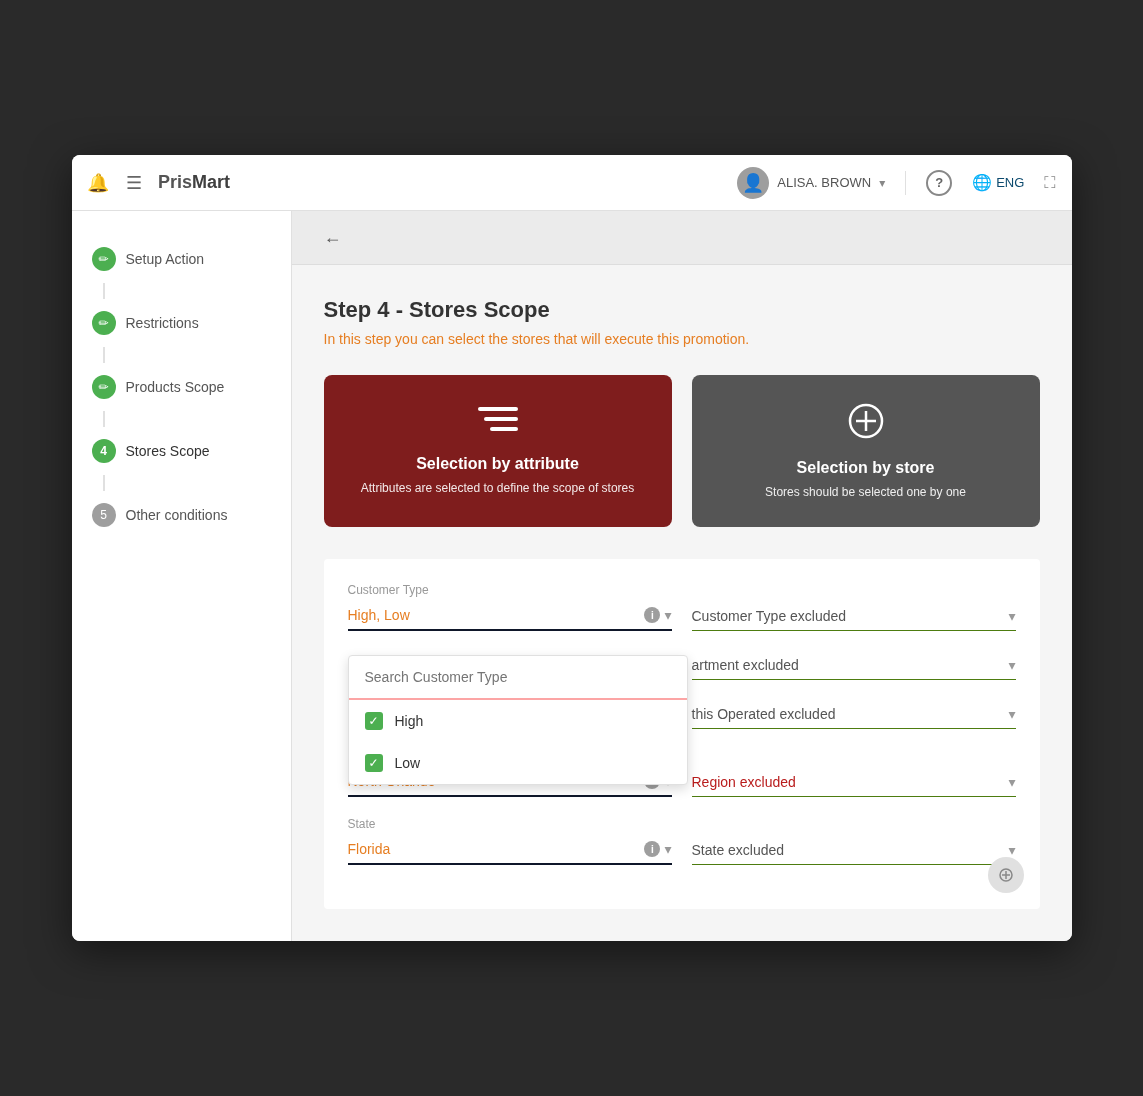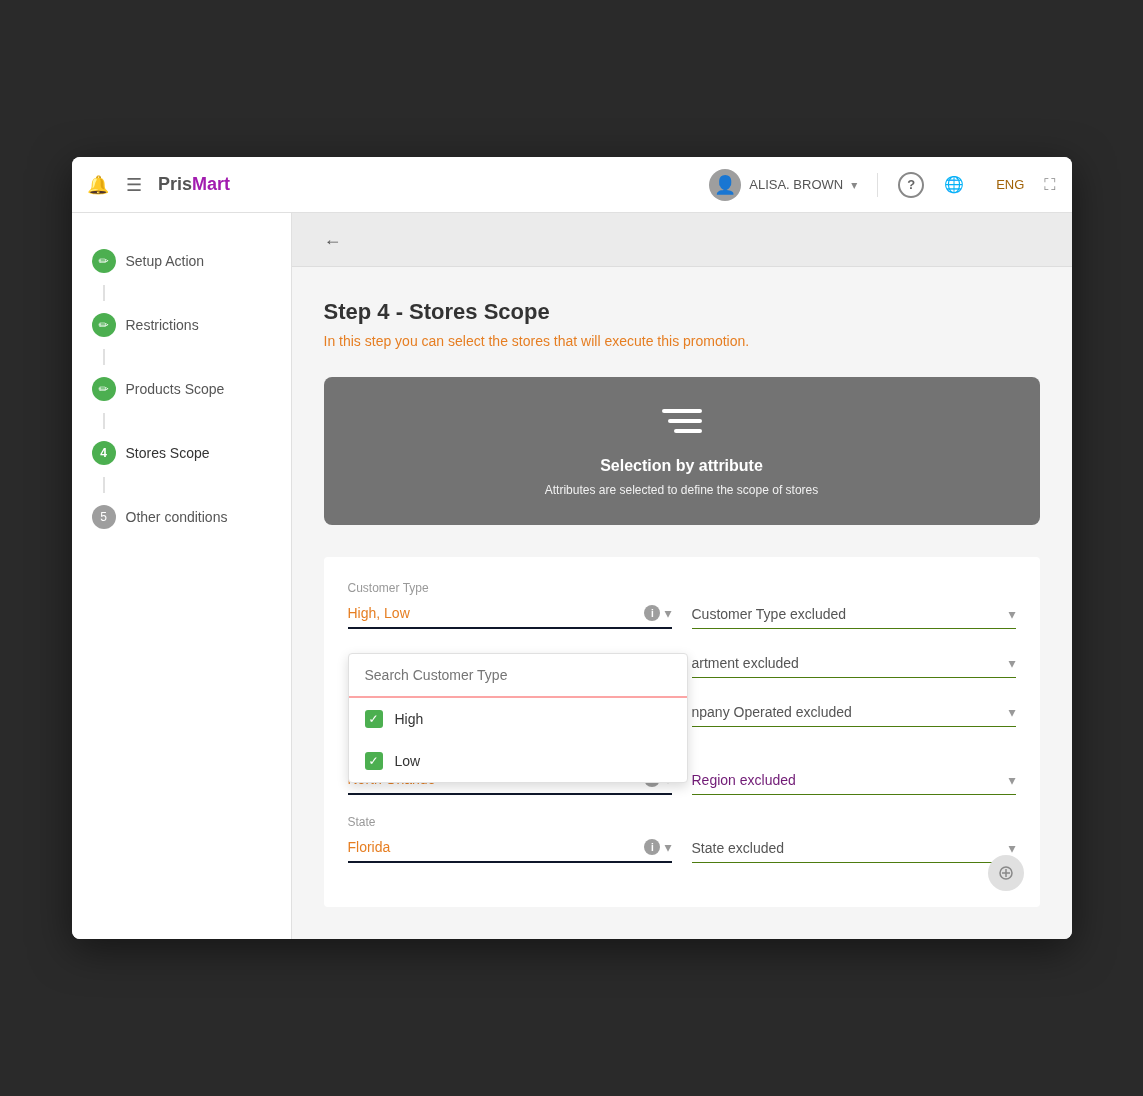--- a/index.html
+++ b/index.html
@@ -175,21 +175,21 @@
 
     .selection-card {
       flex: 1;
       border-radius: 8px;
       padding: 28px 20px;
       text-align: center;
       cursor: pointer;
     }
 
     .card-attribute {
-      background: #737373;
+      background: #7f1d1d;
       color: white;
     }
 
     .card-store {
       background: #555555;
       color: white;
     }
 
     .card-icon {
       font-size: 32px;
@@ -346,35 +346,35 @@
 <body>
 
 <div class="window-container">
 
   <div class="top-nav">
 
     <div style="margin-right:auto; display:flex; align-items:center; gap:16px;">
       <span class="nav-icon">🔔</span>
       <span class="nav-icon">☰</span>
       <span style="font-size:18px; font-weight:bold; color:#555;">
-        Pris<span style="color:#a21caf;">Mart</span>
+        Pris<span style="color:#404040;">Mart</span>
       </span>
     </div>
     <div class="nav-user">
       <div class="user-avatar">
         <span style="font-size:18px;">👤</span>
       </div>
       <span>ALISA. BROWN</span>
       <span style="font-size:12px; color:#888;">▾</span>
     </div>
     <div class="nav-divider"></div>
     <span class="nav-icon" style="width:26px;height:26px;border:2px solid #888;border-radius:50%;display:flex;align-items:center;justify-content:center;font-size:13px;font-weight:bold;color:#666;">?</span>
     <div style="display:flex;align-items:center;gap:4px;">
       <span style="font-size:16px;">🌐</span>
-      <span style="font-size:13px;color:#a16207;margin-left:28px;">ENG</span>
+      <span style="font-size:13px;color:#0c4a6e;">ENG</span>
     </div>
     <span class="nav-icon" style="font-size:16px; color:#888;">⛶</span>
   </div>
 
   <div class="main-layout">
 
     <div class="sidebar">
       <div class="sidebar-item">
         <div class="step-icon completed">✏</div>
         <span>Setup Action</span>
@@ -414,20 +414,31 @@
           <div class="selection-card card-attribute">
             <div class="card-icon">
               <svg width="40" height="32" viewBox="0 0 40 32" fill="none">
                 <rect x="0" y="4" width="40" height="4" rx="2" fill="white"></rect>
                 <rect x="6" y="14" width="34" height="4" rx="2" fill="white"></rect>
                 <rect x="12" y="24" width="28" height="4" rx="2" fill="white"></rect>
               </svg>
             </div>
             <div class="card-title">Selection by attribute</div>
             <div class="card-desc">Attributes are selected to define the scope of stores</div>
+          </div>
+          <div class="selection-card card-store">
+            <div class="card-icon">
+              <svg width="36" height="36" viewBox="0 0 36 36" fill="none">
+                <circle cx="18" cy="18" r="16" stroke="white" stroke-width="2.5" fill="none"></circle>
+                <line x1="18" y1="8" x2="18" y2="28" stroke="white" stroke-width="2.5"></line>
+                <line x1="8" y1="18" x2="28" y2="18" stroke="white" stroke-width="2.5"></line>
+              </svg>
+            </div>
+            <div class="card-title">Selection by store</div>
+            <div class="card-desc">Stores should be selected one by one</div>
           </div>
         </div>
 
         <div class="form-section">
 
           <div class="field-row" style="position:relative;">
             <div class="field-group">
               <div class="field-label">Customer Type</div>
               <div class="field-value">
                 <span style="color:#e67e22;">High, Low</span>
@@ -474,40 +485,40 @@
           </div>
 
           <div class="field-row">
             <div class="field-group">
               <div class="field-value excluded" style="color:#555;">
                 <span></span>
               </div>
             </div>
             <div class="field-group">
               <div class="field-value excluded">
-                <span style="color:#555;">npany Operated excluded</span>
+                <span style="color:#555;">this Operated excluded</span>
                 <span style="color:#999;">▾</span>
               </div>
             </div>
           </div>
 
           <div class="field-row">
             <div class="field-group">
               <div class="field-label">Region</div>
               <div class="field-value">
                 <span style="color:#e67e22;">North Orlando</span>
                 <div class="field-icons">
                   <div class="info-icon">i</div>
                   <span>▾</span>
                 </div>
               </div>
             </div>
             <div class="field-group">
               <div class="field-value excluded">
-                <span style="color:#701a75;">Region excluded</span>
+                <span style="color:#b91c1c;">Region excluded</span>
                 <span style="color:#999;">▾</span>
               </div>
             </div>
           </div>
 
           <div class="field-row">
             <div class="field-group">
               <div class="field-label">State</div>
               <div class="field-value">
                 <span style="color:#e67e22;">Florida</span>

